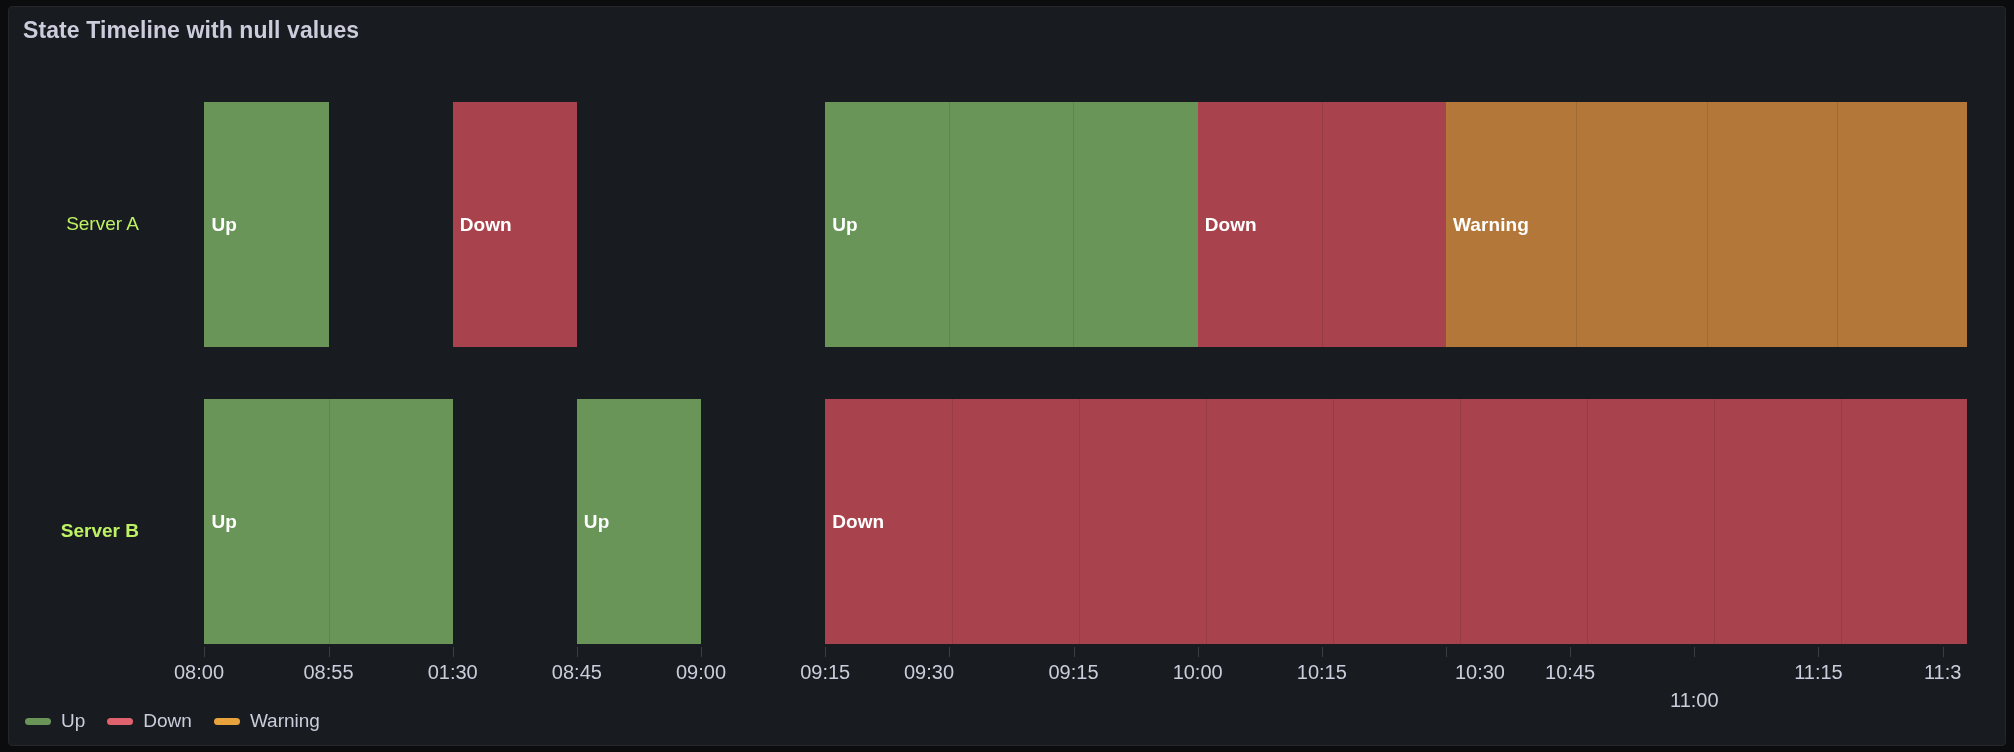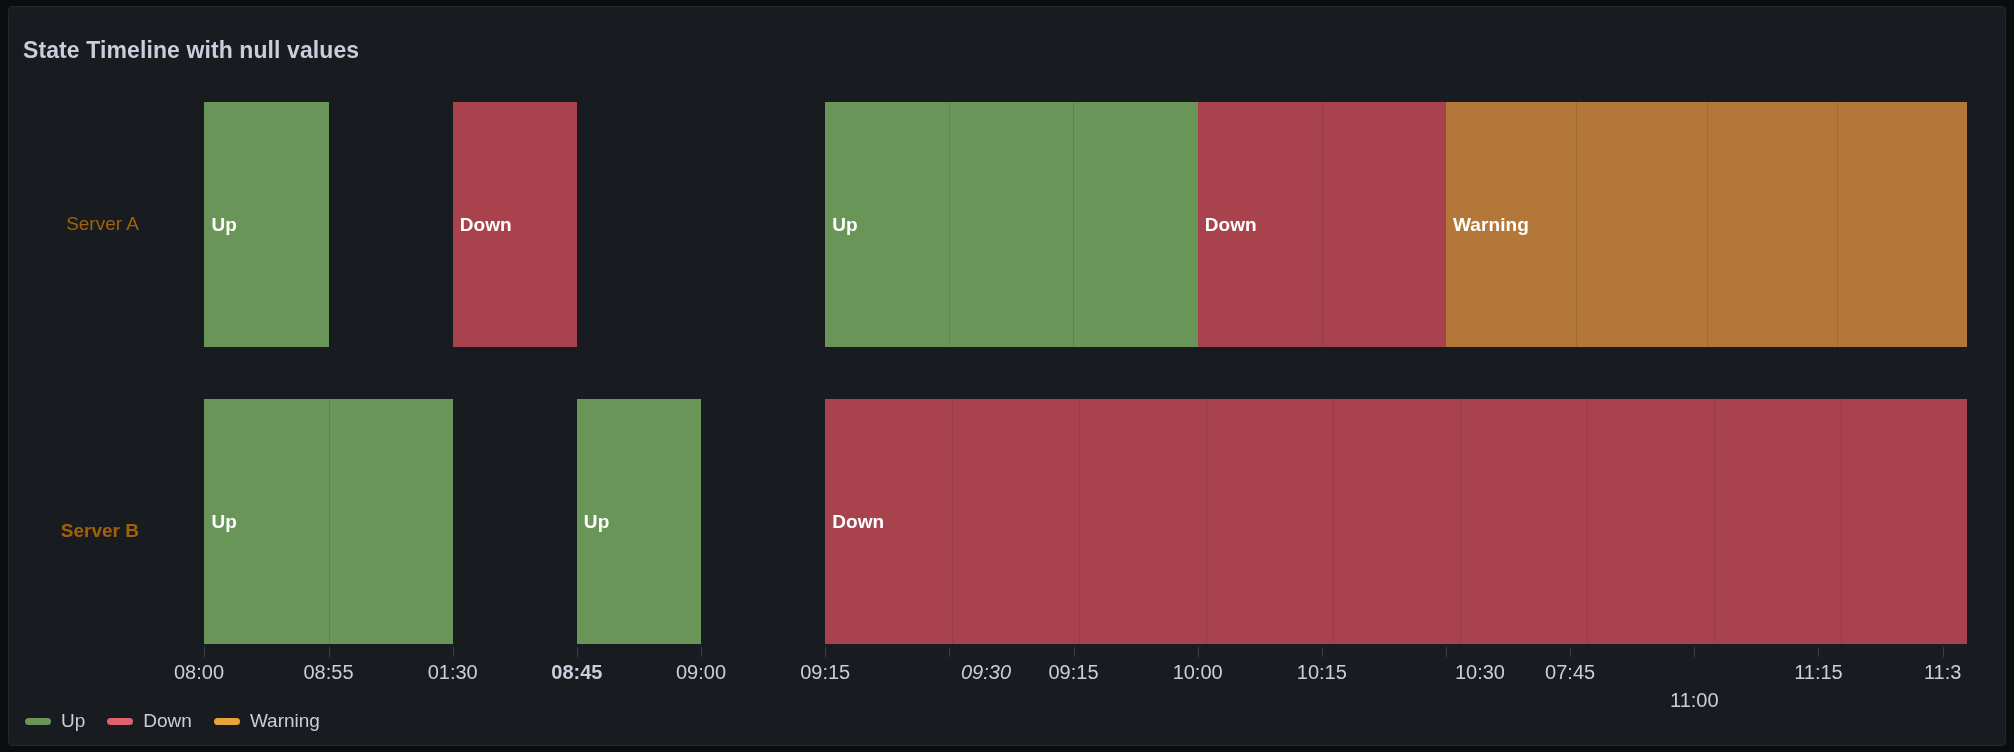--- a/index.html
+++ b/index.html
@@ -4,37 +4,37 @@
 <style>
   html,body{margin:0;padding:0;background:#0b0c0e;}
   body{width:2014px;height:752px;overflow:hidden;
        font-family:"Liberation Sans","DejaVu Sans",sans-serif;
        -webkit-font-smoothing:antialiased;}
 
   #panel{position:absolute;left:8px;top:6px;width:1998px;height:740px;
          background:#181b1f;border:1px solid #24262b;border-radius:4px;
          box-sizing:border-box;overflow:hidden;}
 
-  #panel-title{position:absolute;left:14px;top:30px;
+  #panel-title{position:absolute;left:14px;top:10px;
         font-size:23px;font-weight:600;color:#ccccdc;letter-spacing:.1px;}
 
   
   #plot{position:absolute;left:154px;top:76px;width:1821px;height:564px;}
   #plot-inner{position:absolute;left:0;top:0;right:0;bottom:0;}
 
   .row{position:absolute;left:0;right:0;}
 
   .seg{position:absolute;top:0;bottom:0;overflow:hidden;}
   .seg-label{position:absolute;left:7px;top:50%;transform:translateY(-50%);
         font-size:19px;font-weight:700;color:#ffffff;white-space:nowrap;
         letter-spacing:.1px;}
   .seg-div{position:absolute;top:0;bottom:0;width:1px;background:rgba(0,0,0,.10);}
 
   
-  .ylabel{position:absolute;right:14px;font-size:19px;color:#a16207;
+  .ylabel{position:absolute;right:14px;font-size:19px;color:#bef264;
         white-space:nowrap;text-align:right;}
 
   
   #xaxis{position:absolute;left:154px;top:640px;width:1821px;height:48px;}
   .xtick{position:absolute;top:0;width:1px;height:10px;background:#3b3e45;}
   .xlab{position:absolute;top:14px;font-size:20px;color:#ccccdc;
         transform:translateX(-50%);white-space:nowrap;}
 
   
   #legend{position:absolute;left:16px;top:700px;height:28px;
@@ -101,37 +101,37 @@
   <div id="yaxis-holder"></div>
 
   <div id="xaxis">
       <div class="xtick" style="left: 41.3864px;"></div>
       <div class="xlab" style="left: 36px;">08:00</div>
       <div class="xtick" style="left: 165.545px;"></div>
       <div class="xlab" style="left: 165.545px;">08:55</div>
       <div class="xtick" style="left: 289.705px;"></div>
       <div class="xlab" style="left: 289.705px;">01:30</div>
       <div class="xtick" style="left: 413.864px;"></div>
-      <div class="xlab" style="left: 413.864px; font-weight: bold;">08:45</div>
+      <div class="xlab" style="left: 413.864px;">08:45</div>
       <div class="xtick" style="left: 538.023px;"></div>
       <div class="xlab" style="left: 538.023px;">09:00</div>
       <div class="xtick" style="left: 662.182px;"></div>
       <div class="xlab" style="left: 662.182px; text-align: center;">09:15</div>
       <div class="xtick" style="left: 786.341px;"></div>
-      <div class="xlab" style="left: 823px; font-style: italic;">09:30</div>
+      <div class="xlab" style="left: 766px;">09:30</div>
       <div class="xtick" style="left: 910.5px;"></div>
       <div class="xlab" style="left: 910.5px;">09:15</div>
       <div class="xtick" style="left: 1034.66px;"></div>
       <div class="xlab" style="left: 1034.66px;">10:00</div>
       <div class="xtick" style="left: 1158.82px;"></div>
       <div class="xlab" style="left: 1158.82px;">10:15</div>
       <div class="xtick" style="left: 1282.98px;"></div>
       <div class="xlab" style="left: 1282.98px; margin-left: 34px;">10:30</div>
       <div class="xtick" style="left: 1407.14px;"></div>
-      <div class="xlab" style="left: 1407.14px;">07:45</div>
+      <div class="xlab" style="left: 1407.14px;">10:45</div>
       <div class="xtick" style="left: 1531.3px;"></div>
       <div class="xlab" style="left: 1531.3px; margin-top: 28px;">11:00</div>
       <div class="xtick" style="left: 1655.45px;"></div>
       <div class="xlab" style="left: 1655.45px;">11:15</div>
       <div class="xtick" style="left: 1779.61px;"></div>
       <div class="xlab" style="left: 1779.61px;">11:3</div>
     </div>
 
   <div id="legend">
       <div class="leg-item">

